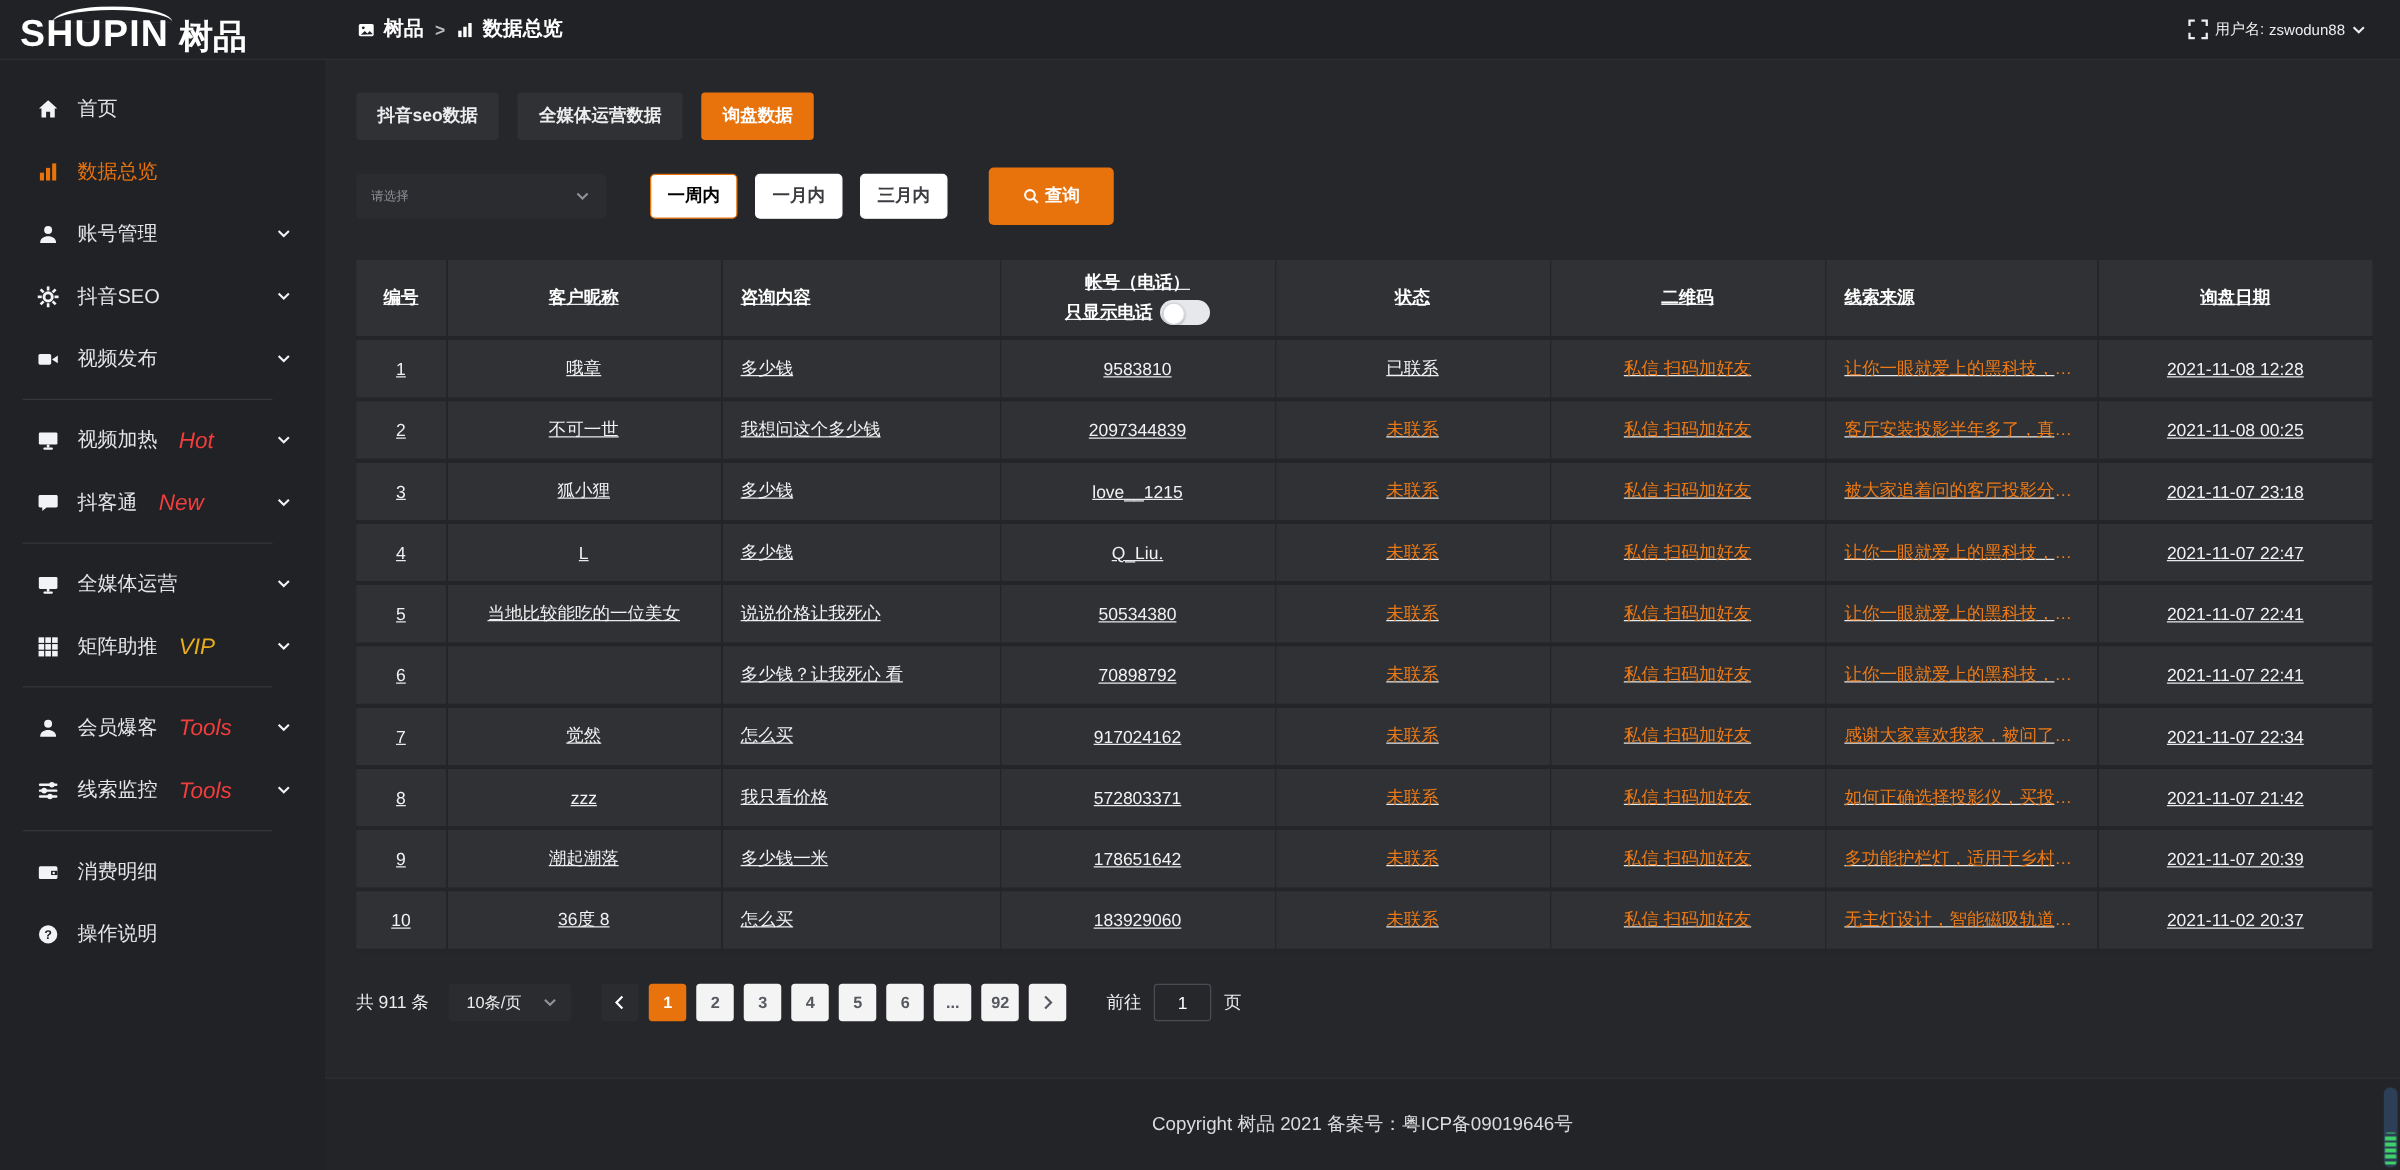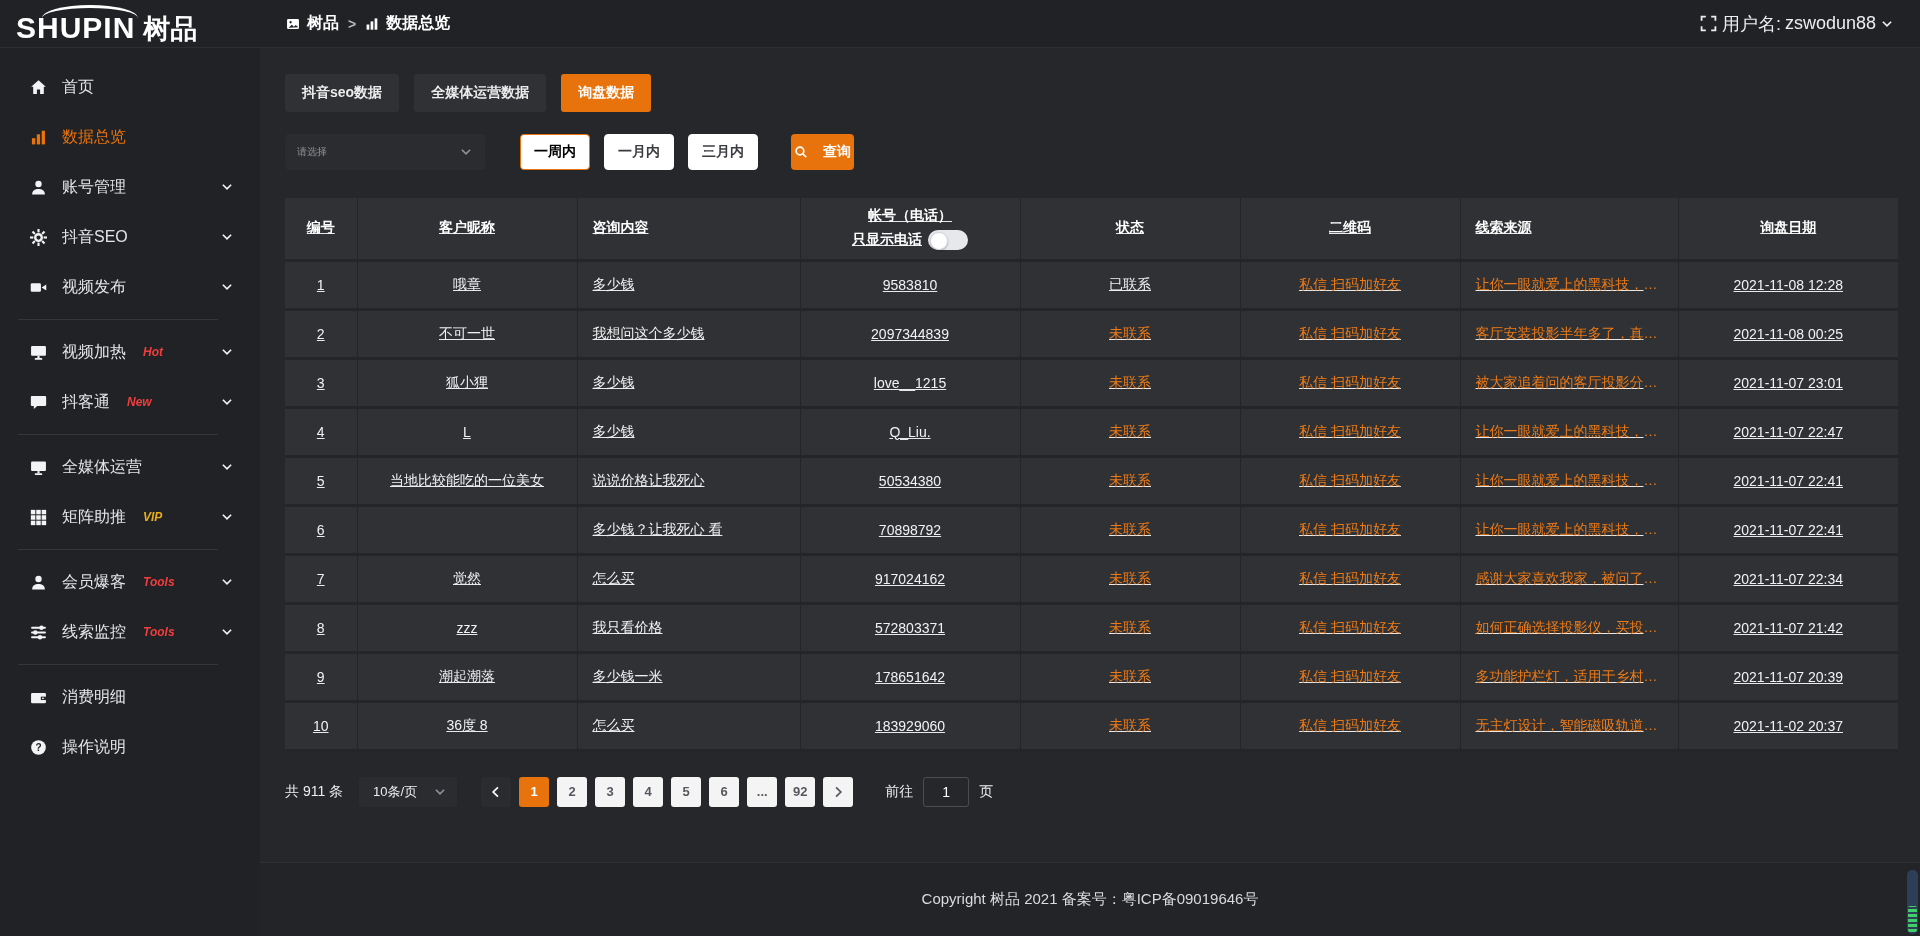--- a/index.html
+++ b/index.html
@@ -9,55 +9,55 @@
 
   
   .topbar { flex:0 0 48px; display:flex; align-items:center; background:#202225; border-bottom:1px solid #2c2e31; }
   .logo-area { width:260px; flex:0 0 260px; display:flex; align-items:flex-end; padding-left:16px; gap:8px; }
   .logo-en { font-size:30px; font-weight:bold; letter-spacing:1px; color:#fff; line-height:1; position:relative; padding-top:8px; }
   .logo-en::before { content:""; position:absolute; left:26px; top:0; width:96px; height:10px; border-top:3px solid #fff; border-radius:50% 50% 0 0 / 100% 100% 0 0; }
   .logo-cn { font-size:27px; font-weight:bold; color:#fff; line-height:1; }
   .breadcrumb { display:flex; align-items:center; gap:9px; padding-left:26px; font-size:16px; font-weight:bold; color:#fff; }
   .crumb { display:flex; align-items:center; gap:7px; }
   .crumb-sep { color:#b9babc; font-size:14px; font-weight:bold; }
-  .topbar-right { margin-left:auto; display:flex; align-items:center; gap:5px; padding-right:26px; font-size:18px; color:#eceded; }
+  .topbar-right { margin-left:auto; display:flex; align-items:center; gap:5px; padding-right:26px; font-size:12px; color:#eceded; }
   .user-chip { display:flex; align-items:center; gap:4px; }
 
   
   .icn { display:inline-flex; width:17px; height:17px; align-items:center; justify-content:center; flex:0 0 auto; }
   .icn svg { width:100%; height:100%; fill:currentColor; }
   .icn-sm { width:14px; height:14px; }
 
   
   .main-wrap { flex:1; display:flex; min-height:0; }
   .sidebar { width:260px; flex:0 0 260px; background:#202225; padding-top:14px; }
   .side-item { height:50px; display:flex; align-items:center; gap:15px; padding:0 26px 0 30px; font-size:16px; color:#e4e5e7; cursor:pointer; }
   .side-item .icn { color:#f2f3f4; }
   .side-item.active { color:#e8720c; }
   .side-item.active .icn { color:#e8720c; }
-  .side-badge { font-style:italic; font-weight:bold; font-size:12px; margin-left:2px; }
+  .side-badge { font-style:italic; font-weight:normal; font-size:18px; margin-left:2px; }
   .side-chev { margin-left:auto; color:#96989c; }
   .side-divider { height:1px; background:#34363a; margin:7px 42px 7px 18px; }
 
   .content { flex:1; display:flex; flex-direction:column; min-width:0; background:#26272a; }
   .content-inner { flex:1; padding:26px 22px 0 25px; }
 
   
   .tabs { display:flex; gap:15px; margin-bottom:22px; }
   .tab { height:38px; padding:0 17px; display:flex; align-items:center; background:#303135; color:#eceded; font-size:14px; font-weight:bold; border-radius:3px; cursor:pointer; }
   .tab.active { background:#e8720c; color:#fff; }
 
   
   .filters { display:flex; align-items:center; margin-bottom:28px; }
   .select { width:200px; height:36px; background:#2b2c2f; border-radius:4px; display:flex; align-items:center; padding:0 12px; font-size:10px; color:#8f9298; cursor:pointer; }
   .select .icn { margin-left:auto; color:#8f9298; }
   .range-btn { height:36px; min-width:64px; padding:0 13px; margin-left:14px; background:#fff; border:1px solid #fff; border-radius:4px; display:flex; align-items:center; justify-content:center; font-size:14px; color:#3a3c40; font-weight:bold; cursor:pointer; }
   .range-btn:first-of-type { margin-left:35px; }
   .range-btn.active { color:#000000; border-color:#e8720c; }
-  .search-btn { height:36px; padding:0 3px; margin-left:33px; background:#e8720c; color:#fff; border:none; border-radius:4px; display:flex; align-items:center; gap:15px; font-size:14px; font-weight:bold; cursor:pointer; font-family:inherit; }
+  .search-btn { height:46px; padding:0 27px; margin-left:33px; background:#e8720c; color:#fff; border:none; border-radius:4px; display:flex; align-items:center; gap:4px; font-size:14px; font-weight:bold; cursor:pointer; font-family:inherit; }
 
   
   table { width:1613px; border-collapse:collapse; table-layout:fixed;text-decoration:underline; }
   th, td { background:#2f3134; border-right:1px solid #242528; border-bottom:3px solid #242528; border-top:none; border-left:none; overflow:hidden; white-space:nowrap; text-overflow:ellipsis; }
   th:last-child, td:last-child { border-right:none; }
   th { height:62px; font-size:14px; font-weight:bold; color:#fff; text-align:center; padding:0 10px; }
   td { height:49px; font-size:14px; color:#f2f2f3; text-align:center; padding:0 10px; }
   th.al, td.al { text-align:left; padding-left:15px; }
   td.orange, span.orange { color:#ee7a16; }
   .th-sub { display:flex; align-items:center; justify-content:center; gap:6px; margin-top:5px; font-weight:bold; }
@@ -418,21 +418,21 @@
                 <td>2021-11-08 00:25</td>
               </tr>
               <tr>
                 <td>3</td>
                 <td>狐小狸</td>
                 <td class="al">多少钱</td>
                 <td>love__1215</td>
                 <td class="orange">未联系</td>
                 <td class="orange">私信 扫码加好友</td>
                 <td class="al orange">被大家追着问的客厅投影分享...</td>
-                <td>2021-11-07 23:01</td>
+                <td>2021-11-07 23:18</td>
               </tr>
               <tr>
                 <td>4</td>
                 <td>L</td>
                 <td class="al">多少钱</td>
                 <td>Q_Liu.</td>
                 <td class="orange">未联系</td>
                 <td class="orange">私信 扫码加好友</td>
                 <td class="al orange">让你一眼就爱上的黑科技，能...</td>
                 <td>2021-11-07 22:47</td>

